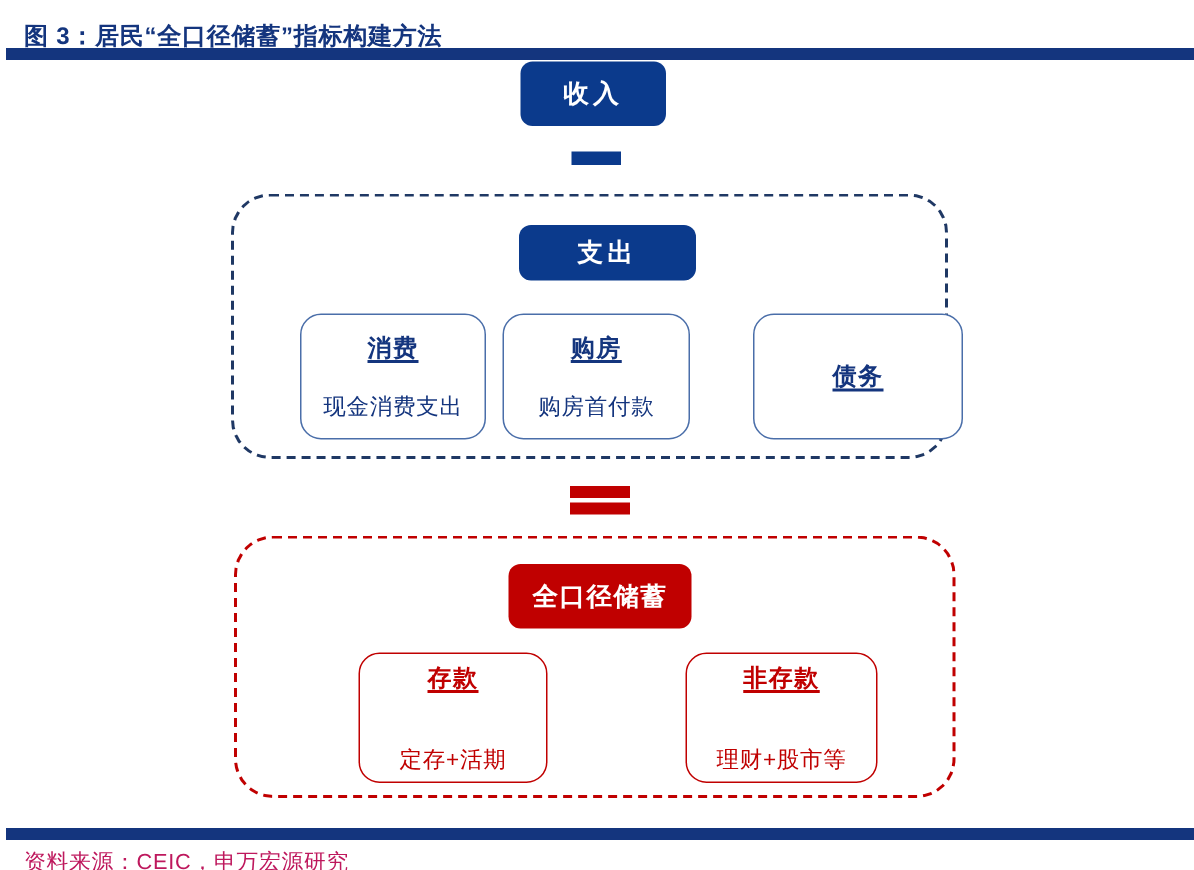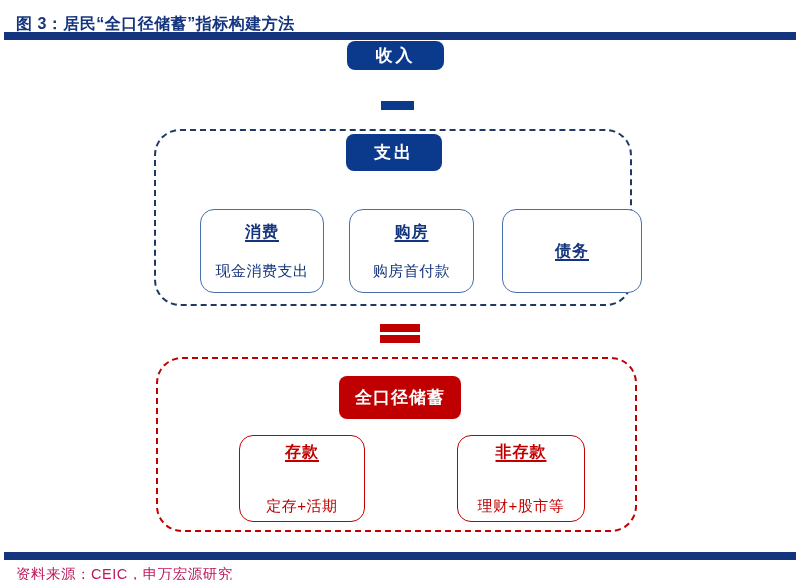--- a/index.html
+++ b/index.html
@@ -23,22 +23,22 @@
 
   
   .solid-box {
     position: absolute; display: flex; align-items: center; justify-content: center;
     color: #ffffff; font-size: 17px; font-weight: bold; letter-spacing: 3px;
     border-radius: 8px;
   }
   .solid-blue { background: #0B3A8C; }
   .solid-red  { background: #C00000; }
 
-  .income-box { left: 343px; top: 37px; width: 97px; height: 29px; }
-  .expend-box { left: 190px; top: 3px; width: 96px; height: 37px; }
+  .income-box { left: 343px; top: 37px; width: 97px; height: 43px; }
+  .expend-box { left: 190px; top: 19px; width: 118px; height: 37px; }
   .savings-box { left: 181px; top: 17px; width: 122px; height: 43px; letter-spacing: 1px; text-align: center; }
 
   
   .op-minus {
     position: absolute; left: 377px; top: 97px; width: 33px; height: 9px;
     background: #0B3A8C;
   }
   .op-equals { position: absolute; left: 372px; top: 316px; width: 40px; height: 19px; }
   .op-equals .bar { width: 40px; height: 8px; background: #C00000; }
   .op-equals .bar + .bar { margin-top: 3px; }
@@ -65,21 +65,21 @@
   .sub-blue { border: 1.6px solid #4A6EA9; color: #14357E; }
   .sub-red  { border: 1.6px solid #C00000; color: #C00000; gap: 26px; }
   .sub-title {
     font-size: 16px; font-weight: bold;
     text-decoration: underline; text-underline-offset: 3px; text-decoration-thickness: 1.5px;
     letter-spacing: 1px;
   }
   .sub-desc { font-size: 15px; letter-spacing: 0.5px; }
 
   .blue-item-0 { left: 28px;  top: 78px; width: 124px; height: 84px; }
-  .blue-item-1 { left: 177px; top: 78px; width: 125px; height: 84px; }
+  .blue-item-1 { left: 163px; top: 78px; width: 125px; height: 84px; }
   .blue-item-2 { left: 330px; top: 78px; width: 140px; height: 84px; }
 
   .red-item-0 { left: 65px;  top: 76px; width: 126px; height: 87px; }
   .red-item-1 { left: 283px; top: 76px; width: 128px; height: 87px; }
 
   
   .footer-rule {
     position: absolute; left: 0; top: 548px; width: 796px; height: 2.5px;
     background: #14357E;
   }

